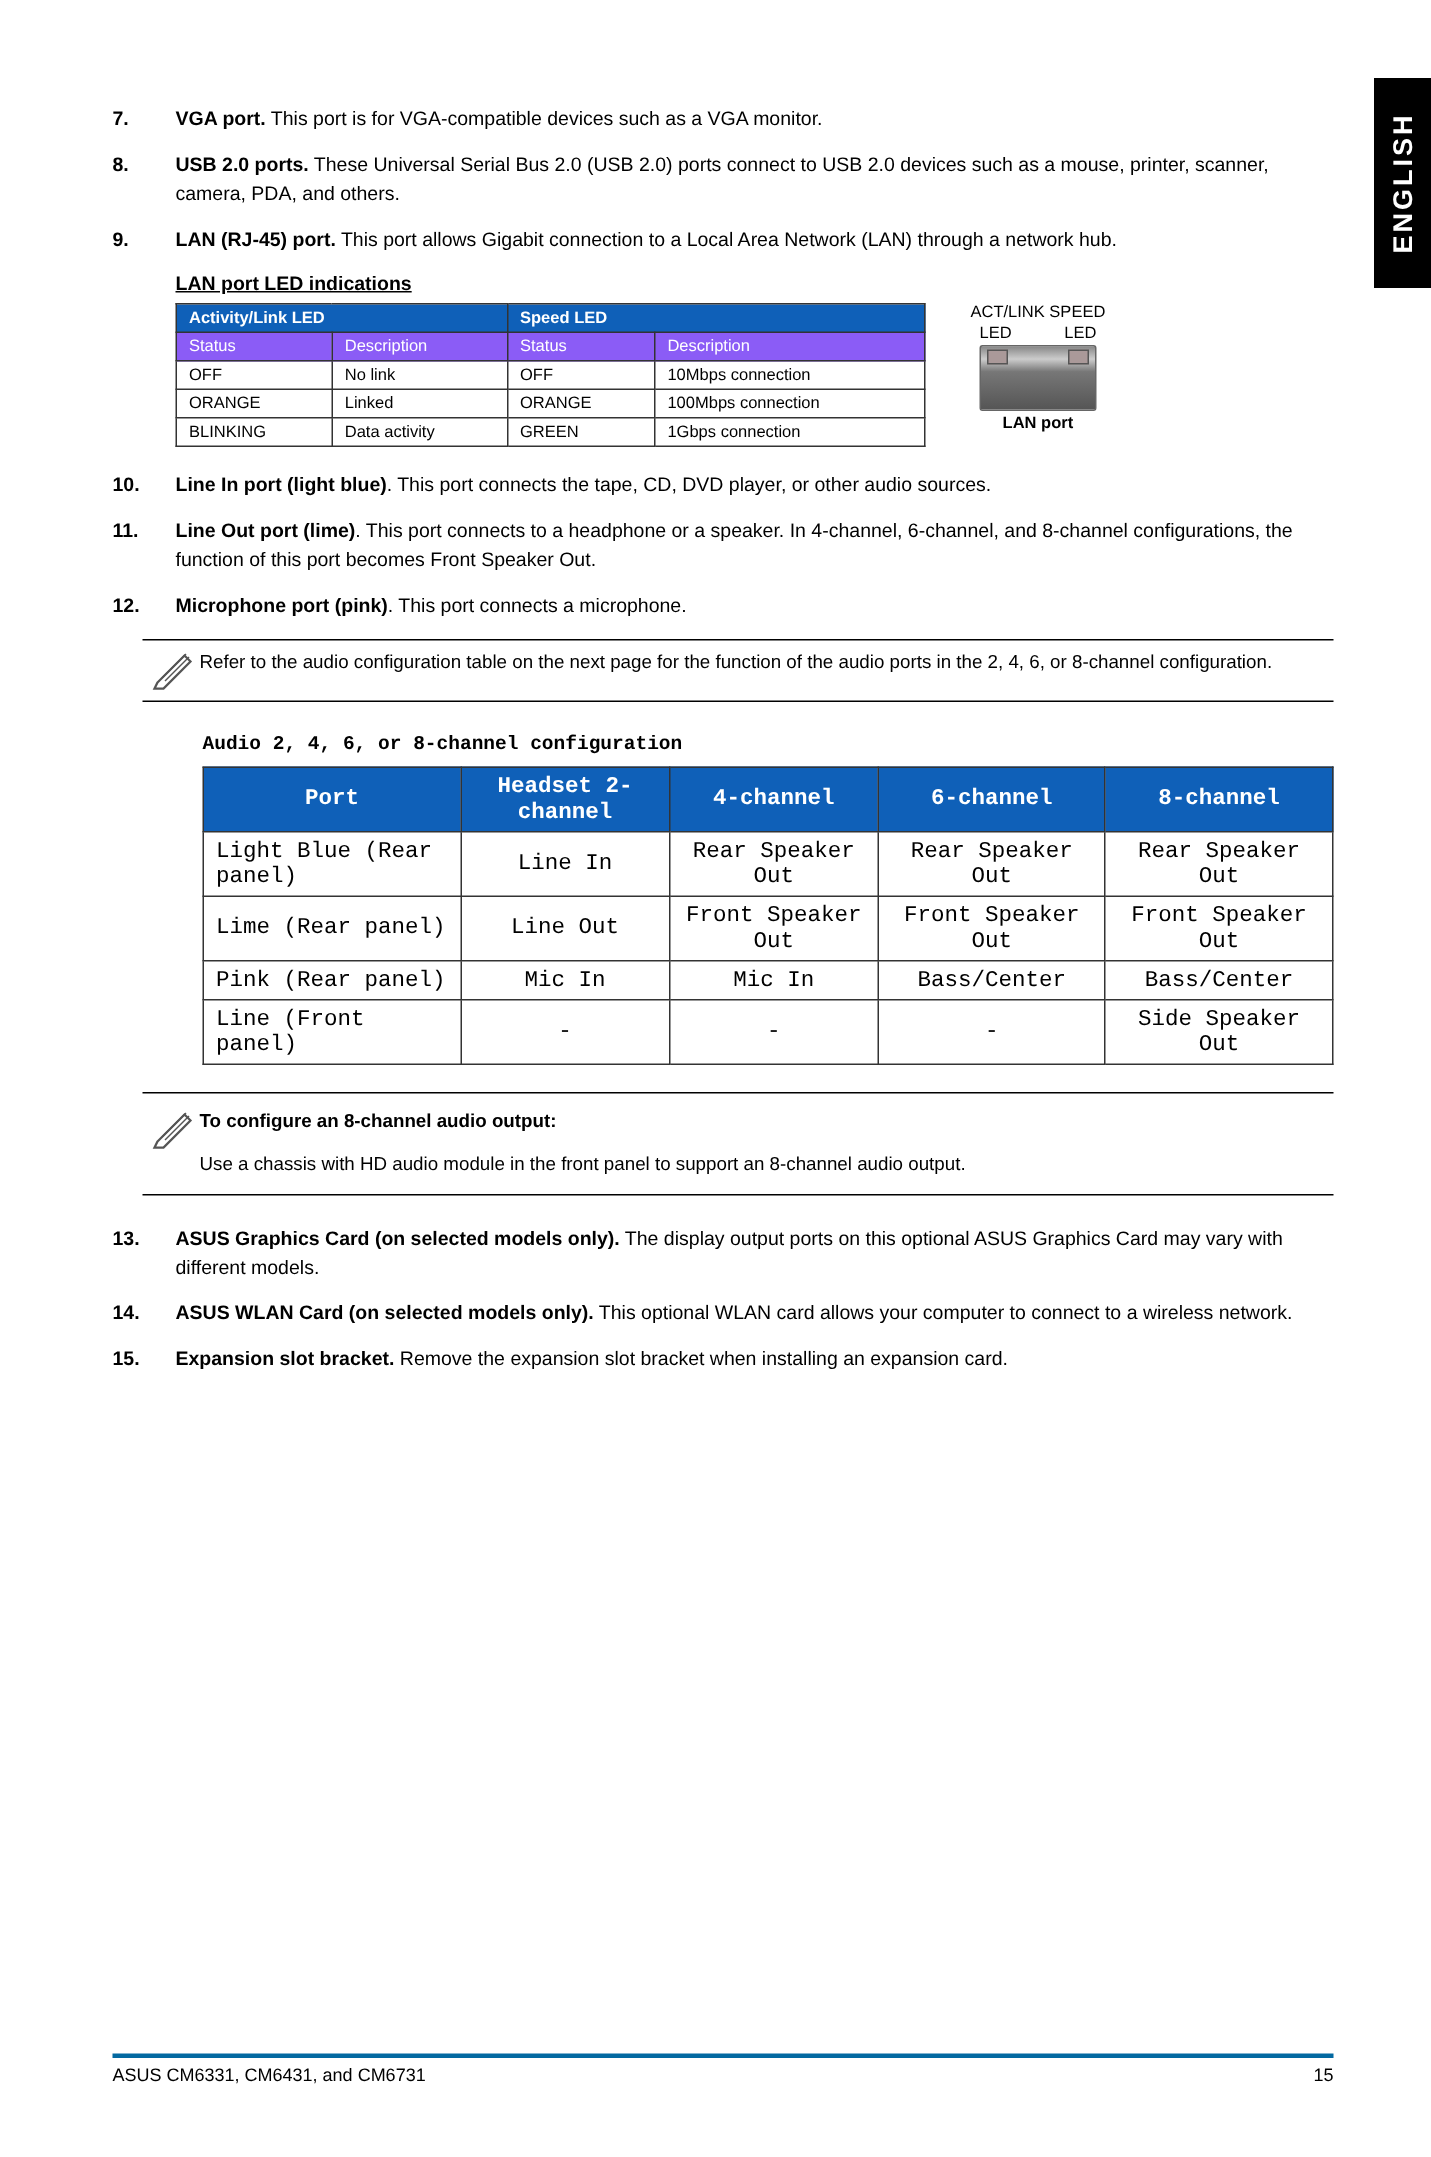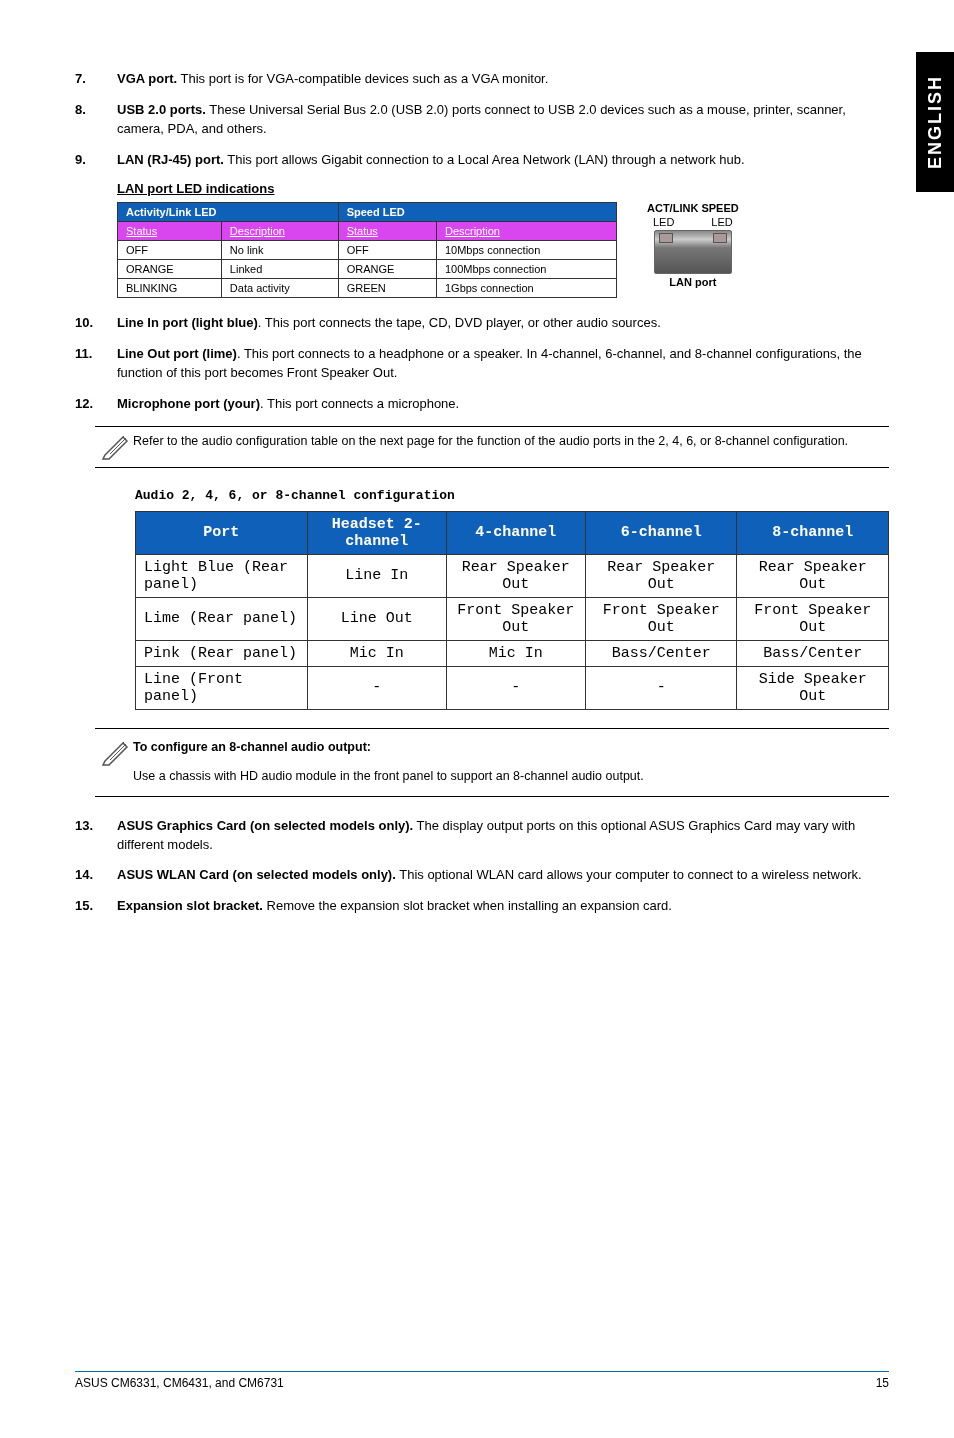--- a/index.html
+++ b/index.html
@@ -10,40 +10,40 @@
 ol.main-list > li { display: flex; margin-bottom: 12px; line-height: 1.45; }
 ol.main-list > li > .num { font-weight: bold; width: 42px; flex-shrink: 0; }
 ol.main-list > li > .body { flex: 1; }
 b.lead { font-weight: bold; }
 .led-block { margin: 8px 0 16px 42px; }
 .led-title { font-weight: bold; margin-bottom: 6px; text-decoration: underline; }
 .led-row { display: flex; align-items: flex-start; gap: 30px; }
 table.led { border-collapse: collapse; font-size: 11px; width: 500px; }
 table.led th, table.led td { border: 1px solid #333; padding: 3px 8px; text-align: left; }
 table.led .hdr1 { background: #0f60b8; color: #fff; font-weight: bold; }
-table.led .hdr2 { background: #d946ef; color: #fff; font-weight: normal; text-decoration: underline; }
+table.led .hdr2 { background: #8b5cf6; color: #fff; font-weight: normal; }
 .lan-diagram { text-align: center; font-size: 11px; }
-.lan-diagram .top { font-weight: bold; margin-bottom: 2px; }
+.lan-diagram .top { font-weight: normal; margin-bottom: 2px; }
 .lan-diagram .leds { display: flex; justify-content: space-between; padding: 0 6px; align-items: center; }
 .lan-diagram .port { width: 78px; height: 44px; border: 1px solid #666; background: linear-gradient(#888,#ccc 20%, #777 40%, #555); border-radius: 2px; margin: 2px auto; position: relative; }
 .lan-diagram .port::before, .lan-diagram .port::after { content:''; position:absolute; top:2px; width:12px; height:8px; background:#a99; border:1px solid #555; }
 .lan-diagram .port::before { left:4px; } .lan-diagram .port::after { right:4px; }
 .lan-diagram .lbl { font-weight: bold; margin-top: 2px; }
 .note-row { display: flex; align-items: flex-start; margin: 10px 0 20px 20px; border-top: 1px solid #000; border-bottom: 1px solid #000; padding: 10px 6px; }
 .note-row.plain { padding: 6px 6px; }
 .note-icon svg { width: 32px; height: 28px; display: block; }
 .note-text { font-size: 12.5px; line-height: 1.4; }
 .note-text .nt-title { font-weight: bold; margin-bottom: 12px; }
 .audio-block { margin: 0 0 18px 60px; font-family: Liberation Mono, monospace; }
 .audio-title { font-weight: bold; margin-bottom: 8px; }
 table.audio { border-collapse: collapse; font-size: 15px; width: 100%; }
 table.audio th, table.audio td { border: 1px solid #333; padding: 4px 8px; text-align: center; }
 table.audio th { background: #0f60b8; color: #fff; font-weight: bold; }
 table.audio td.left { text-align: left; }
-.footer { position: absolute; bottom: 48px; left: 75px; right: 65px; border-top: 1px solid #0369a1; padding-top: 4px; font-size: 12px; display: flex; justify-content: space-between; }
+.footer { position: absolute; bottom: 48px; left: 75px; right: 65px; border-top: 3px solid #0369a1; padding-top: 4px; font-size: 12px; display: flex; justify-content: space-between; }
 </style>
 </head>
 <body>
 
 <div class="side-tab">
     <span>ENGLISH</span>
   </div>
 
 <ol class="main-list">
   <li>
@@ -111,21 +111,21 @@
   <li>
       <span class="num">10.</span>
       <span class="body"><b class="lead">Line In port (light blue)</b><span>. This port connects the tape, CD, DVD player, or other audio sources.</span></span>
     </li>
   <li>
       <span class="num">11.</span>
       <span class="body"><b class="lead">Line Out port (lime)</b><span>. This port connects to a headphone or a speaker. In 4-channel, 6-channel, and 8-channel configurations, the function of this port becomes Front Speaker Out.</span></span>
     </li>
   <li>
       <span class="num">12.</span>
-      <span class="body"><b class="lead">Microphone port (your)</b><span>. This port connects a microphone.</span></span>
+      <span class="body"><b class="lead">Microphone port (pink)</b><span>. This port connects a microphone.</span></span>
     </li>
 </ol>
 
 <div class="note-row plain">
   <span class="note-icon">
       <svg viewBox="0 0 32 28">
         <path d="M4 22 L22 4 L26 8 L8 26 L2 26 Z" fill="none" stroke="#555" stroke-width="1.5"></path>
         <line x1="7" y1="19" x2="23" y2="3" stroke="#555"></line>
         <line x1="9" y1="21" x2="25" y2="5" stroke="#555"></line>
       </svg>

